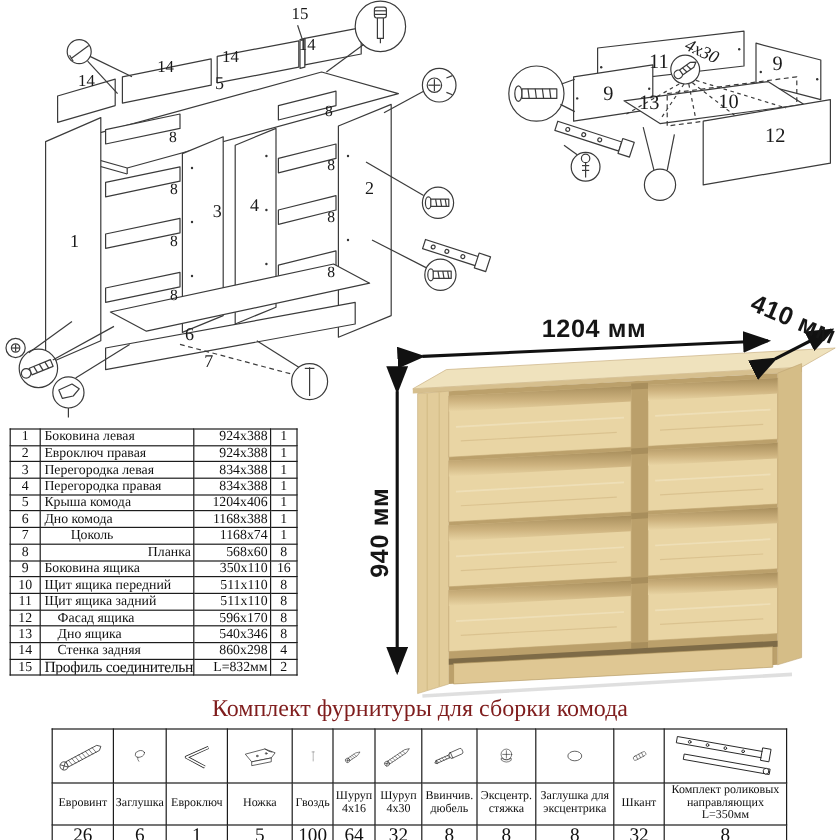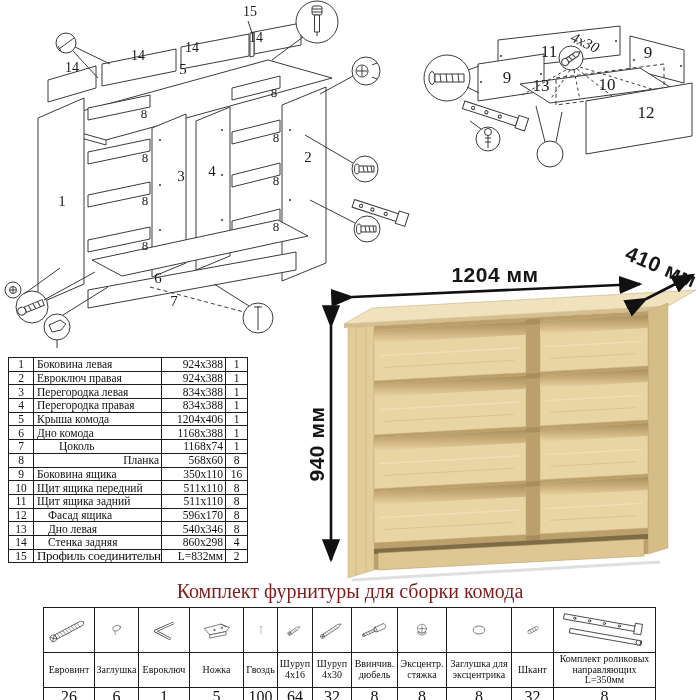--- a/index.html
+++ b/index.html
@@ -434,21 +434,21 @@
           <td class="c">8</td>
         </tr>
         <tr>
           <td class="c">12</td>
           <td class="nm" style="padding-left: 14px;">Фасад ящика</td>
           <td class="sz">596х170</td>
           <td class="c">8</td>
         </tr>
         <tr>
           <td class="c">13</td>
-          <td class="nm" style="padding-left: 14px;">Дно левая</td>
+          <td class="nm" style="padding-left: 14px;">Дно ящика</td>
           <td class="sz">540х346</td>
           <td class="c">8</td>
         </tr>
         <tr>
           <td class="c">14</td>
           <td class="nm" style="padding-left: 14px;">Стенка задняя</td>
           <td class="sz">860х298</td>
           <td class="c">4</td>
         </tr>
         <tr>

